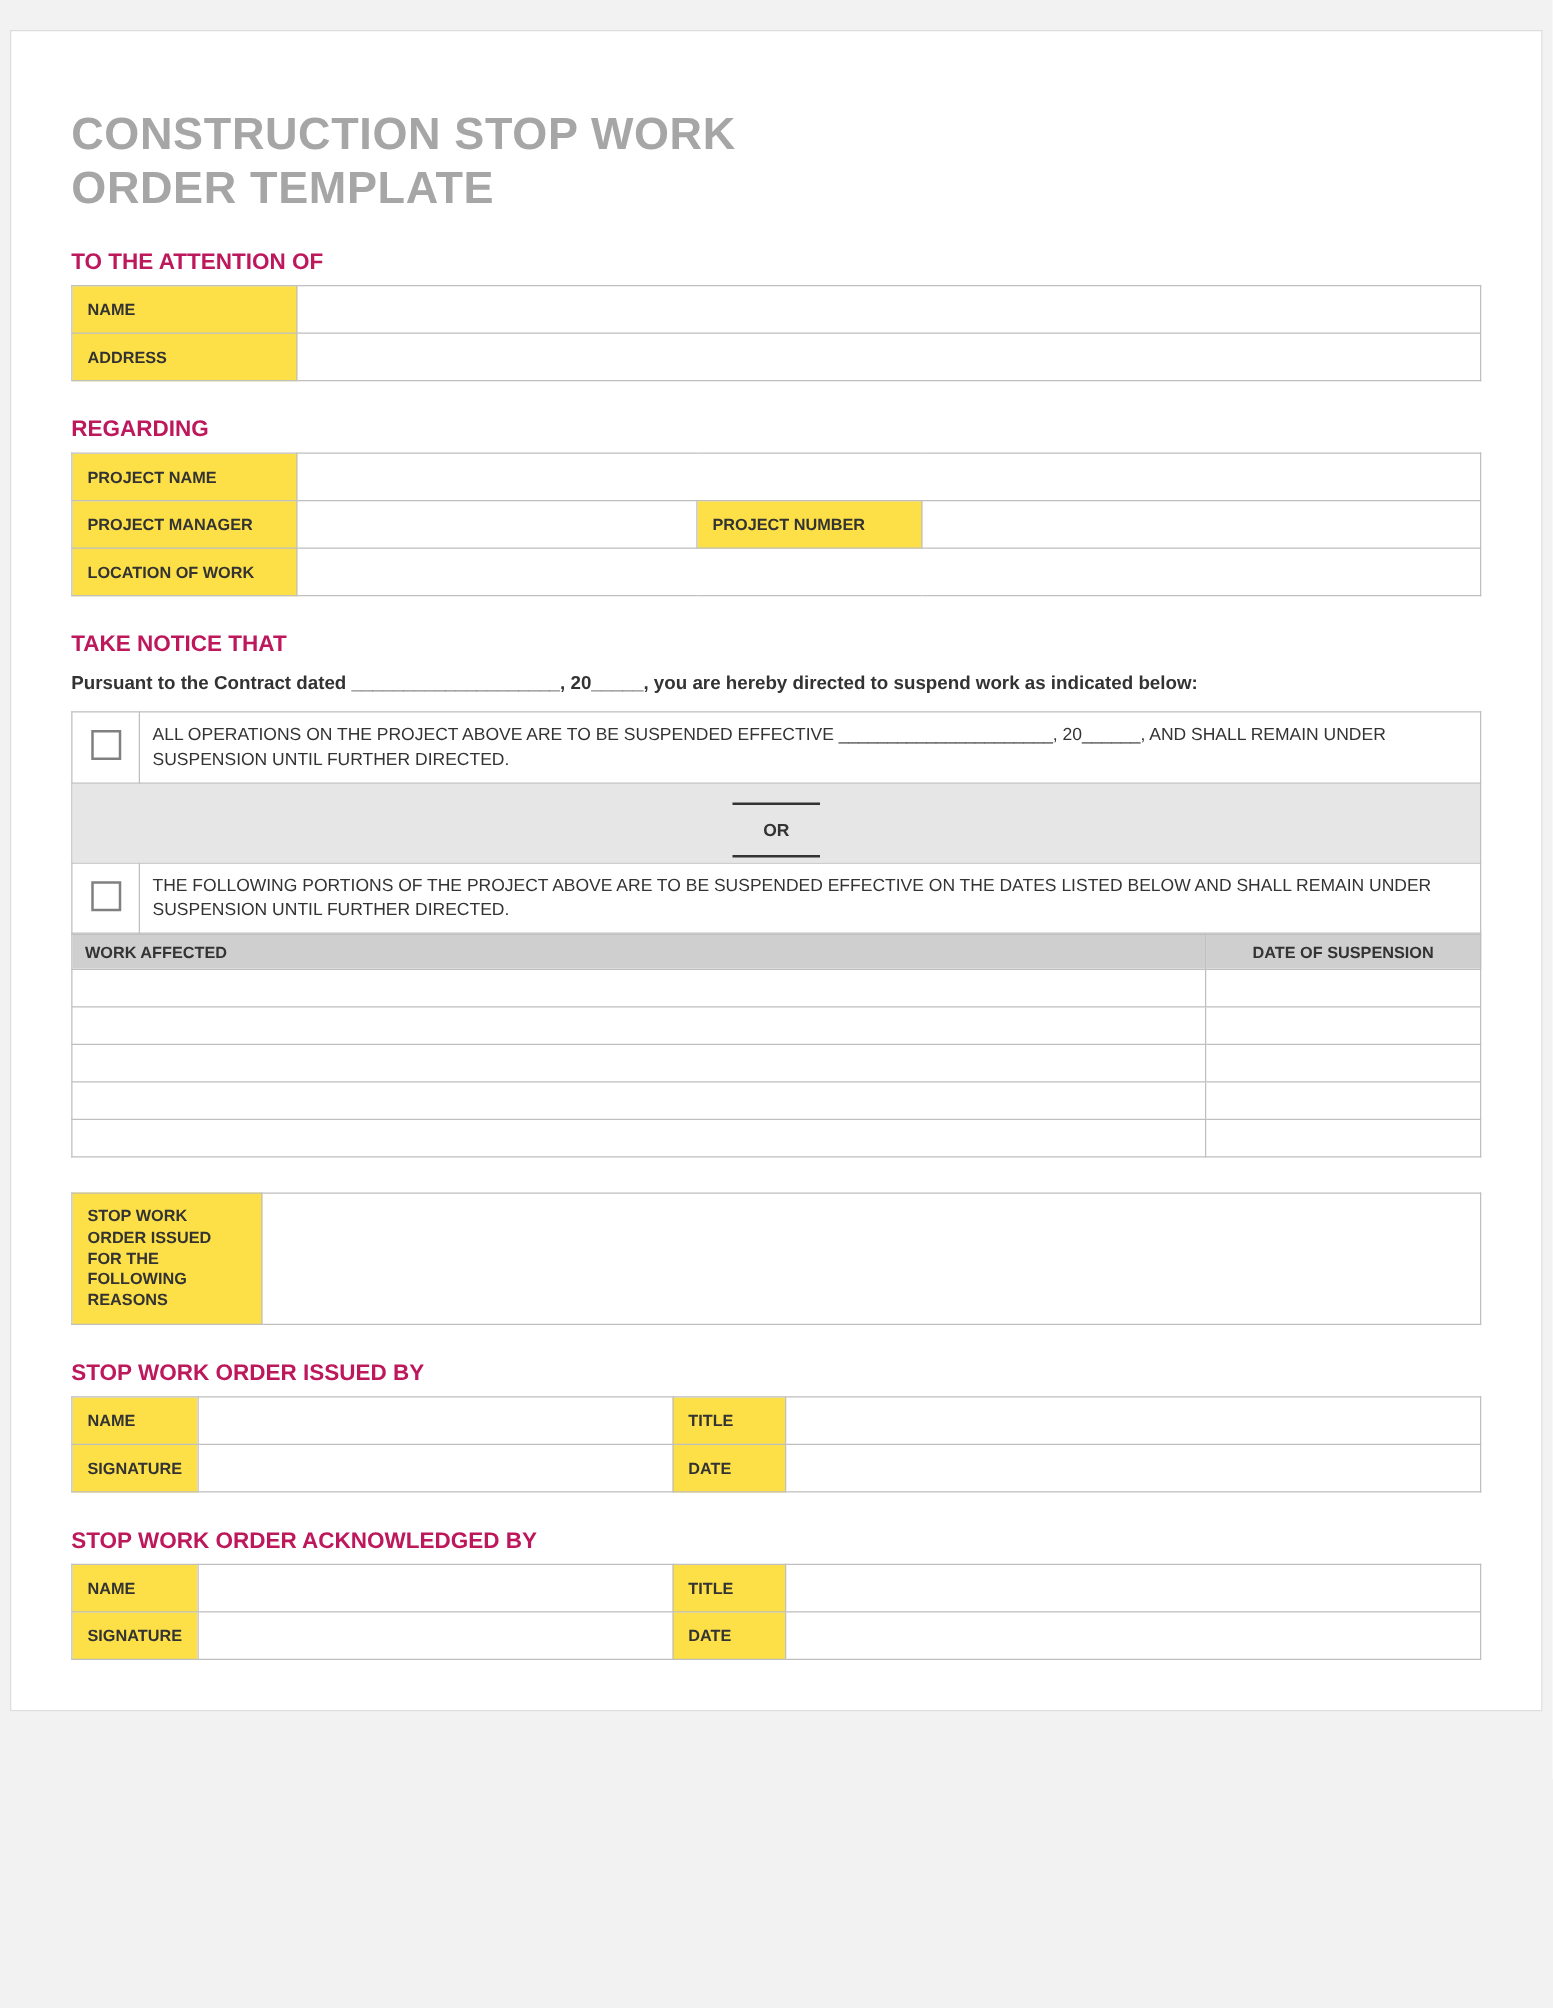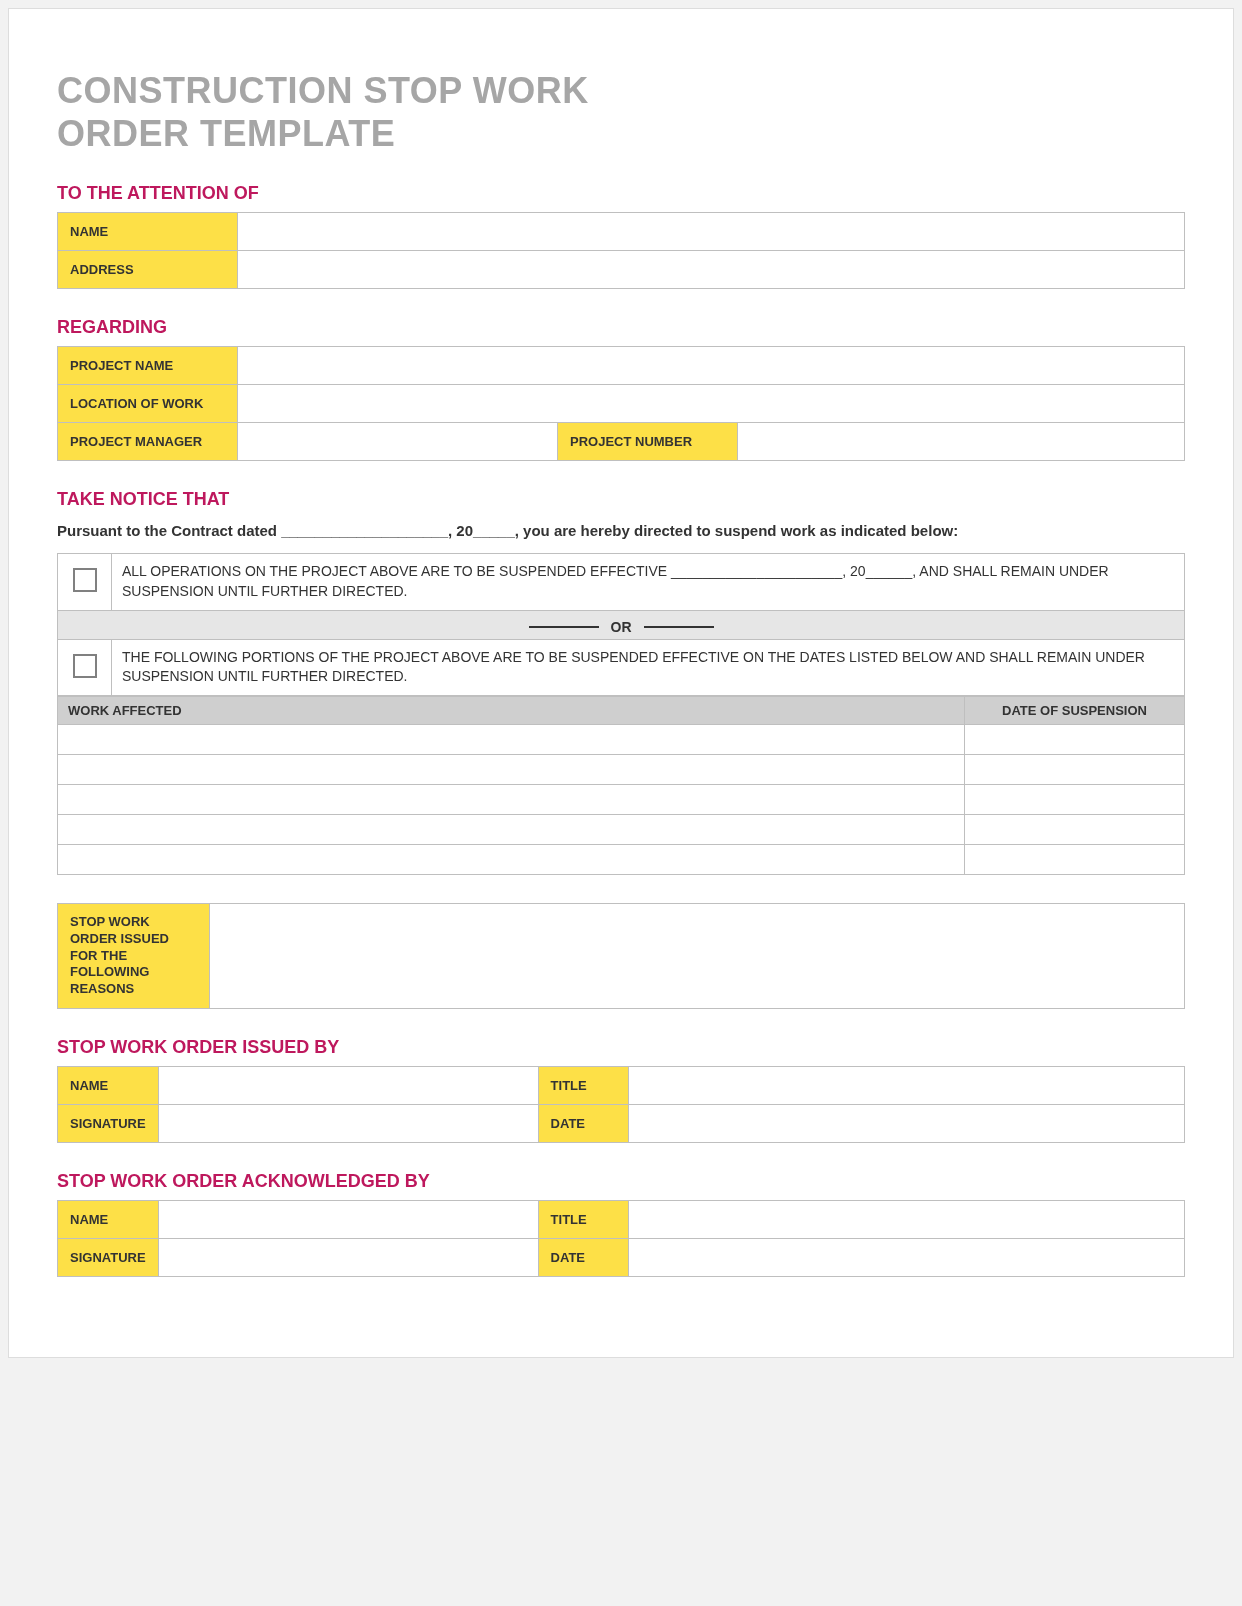--- a/index.html
+++ b/index.html
@@ -4,22 +4,22 @@
 <style>
   * { box-sizing: border-box; margin: 0; padding: 0; }
   body {
     font-family: Arial, Helvetica, sans-serif;
     background: #f2f2f2;
     padding: 8px;
   }
   .page {
     background: #fff;
     width: 1226px;
-    margin: 0 auto;
-    padding: 60px 48px 80px 48px;
+    margin: 16px auto;
+    padding: 60px 48px 40px 48px;
     border: 1px solid #ddd;
   }
   .title {
     font-size: 36px;
     font-weight: 700;
     color: #a6a6a6;
     letter-spacing: 0.5px;
     line-height: 1.2;
   }
   .section-heading {
@@ -83,20 +83,21 @@
     text-align: center;
     font-weight: 700;
     font-size: 14px;
     padding: 4px 0;
     position: relative;
   }
   .or-wrap {
     display: inline-flex;
     align-items: center;
     gap: 12px;
+    flex-direction: column;
   }
   .or-line {
     display: inline-block;
     width: 70px;
     height: 2px;
     background: #333;
   }
   .header-row td, .header-row th {
     background: #cfcfcf;
     font-weight: 700;
@@ -133,28 +134,28 @@
     </table>
 
   <div class="section-heading">REGARDING</div>
   <table>
     <tbody>
         <tr>
       <td class="label-cell label-cell-narrow">PROJECT NAME</td>
       <td class="value-cell" colspan="3"></td>
     </tr>
     <tr>
-      <td class="label-cell label-cell-narrow">LOCATION OF WORK</td>
-      <td class="value-cell" colspan="3"></td>
-    </tr>
-    <tr>
       <td class="label-cell label-cell-narrow">PROJECT MANAGER</td>
       <td class="value-cell" style="width:320px"></td>
       <td class="label-cell label-cell-mid">PROJECT NUMBER</td>
       <td class="value-cell"></td>
+    </tr>
+    <tr>
+      <td class="label-cell label-cell-narrow">LOCATION OF WORK</td>
+      <td class="value-cell" colspan="3"></td>
     </tr>
   </tbody>
     </table>
 
   <div class="section-heading">TAKE NOTICE THAT</div>
   <div class="notice-intro">Pursuant to the Contract dated ____________________, 20_____, you are hereby directed to suspend work as indicated below:</div>
 
   <table class="notice-table">
     <tbody>
         <tr>

